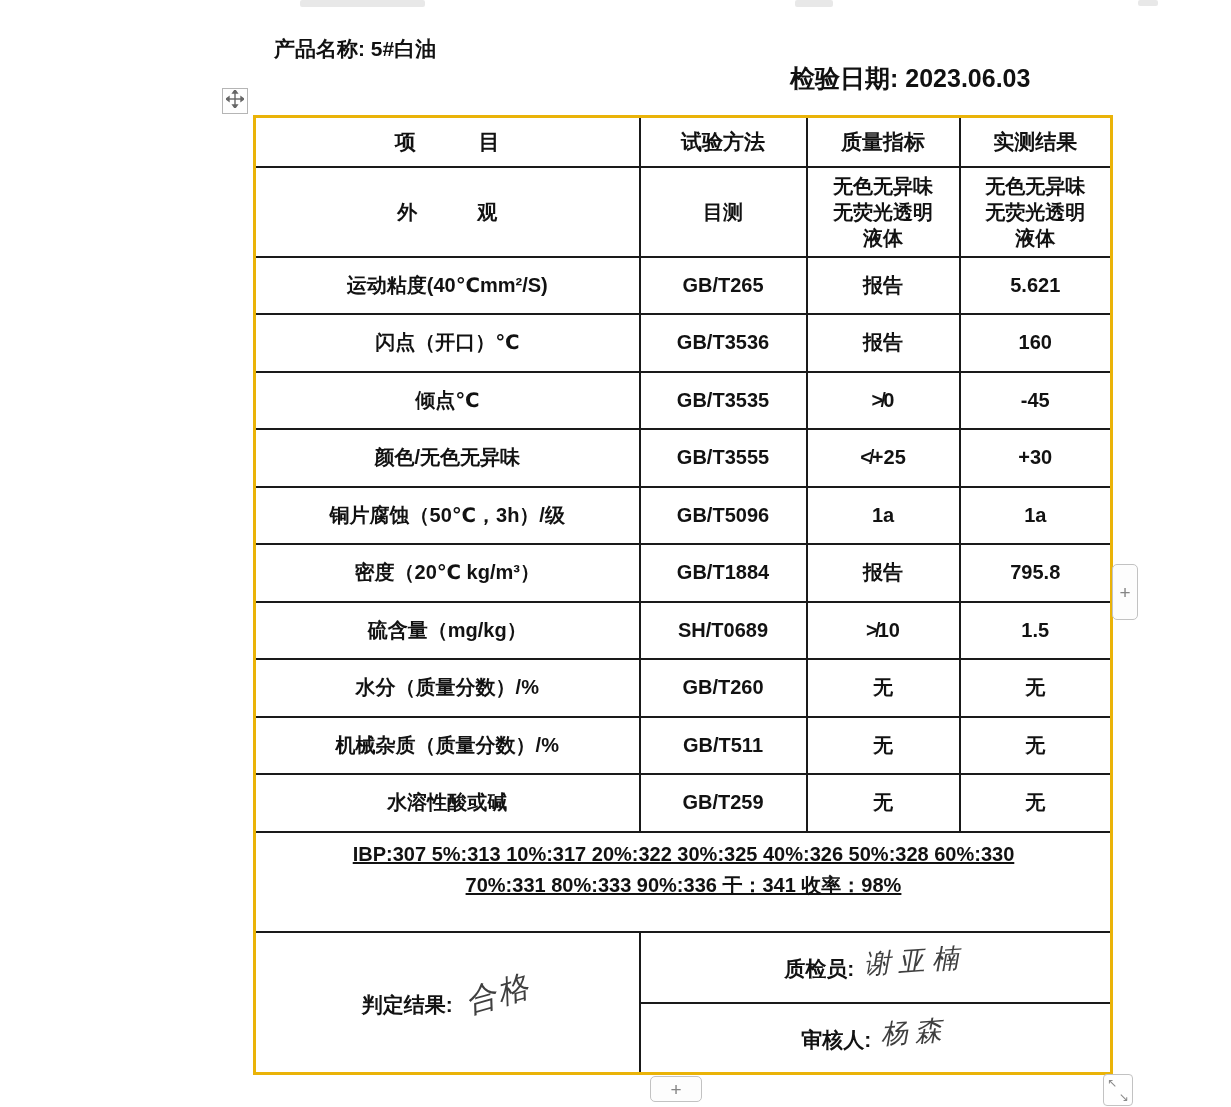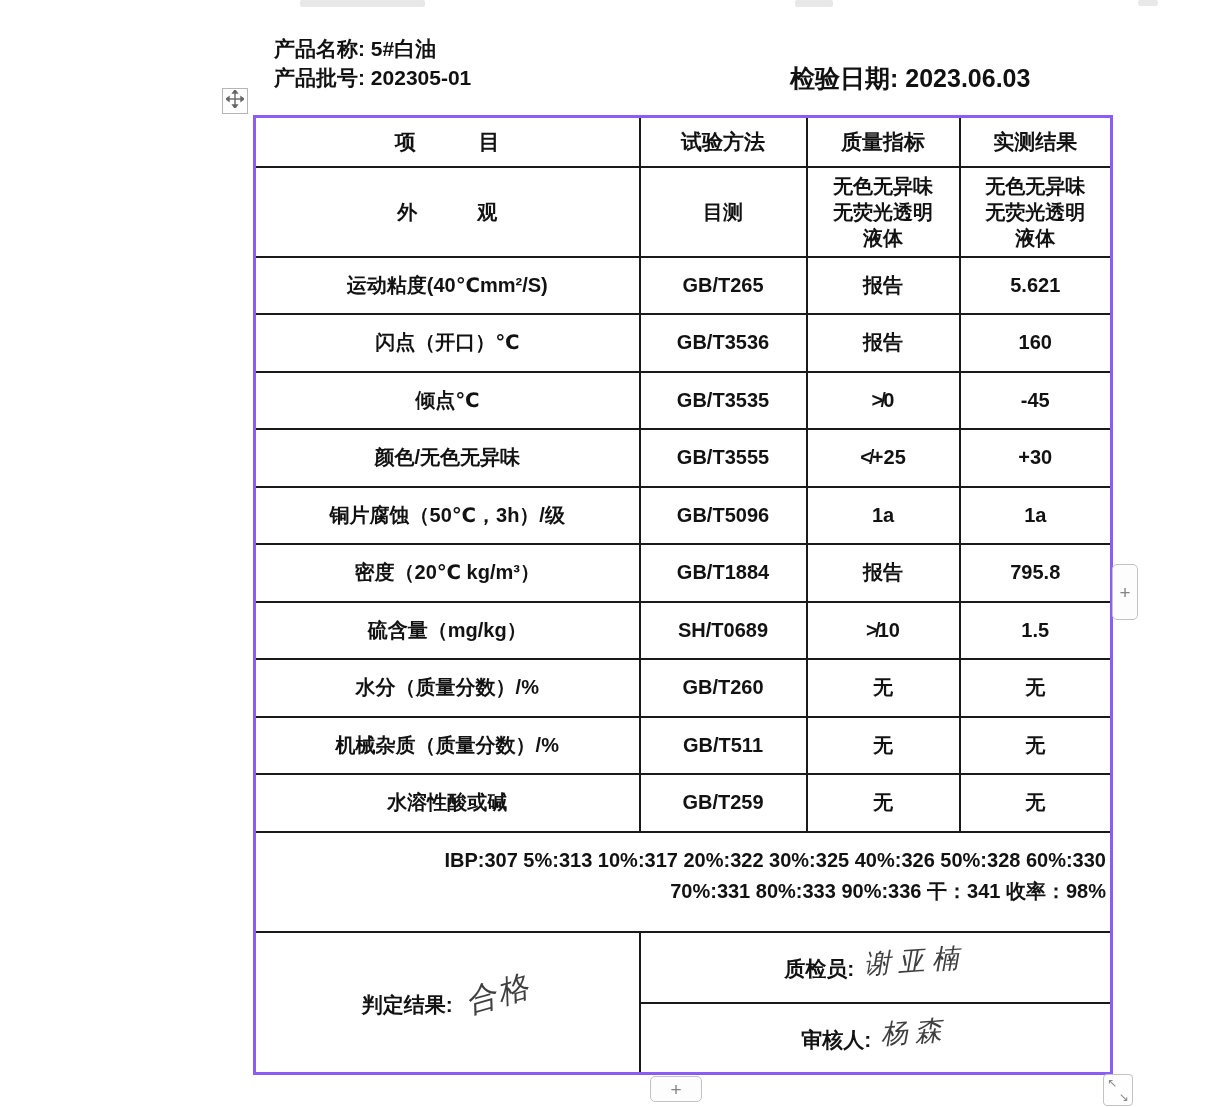--- a/index.html
+++ b/index.html
@@ -27,39 +27,39 @@
   .move-handle {
     position:absolute; left:222px; top:88px; width:26px; height:26px;
     background:#fefefe; border:1px solid #b5b5b5;
     display:flex; align-items:center; justify-content:center;
   }
 
   
   table.cert {
     position:absolute; left:253px; top:115px;
     width:857px; border-collapse:collapse; table-layout:fixed;
-    border:3px solid #8b5cf6;
+    border:3px solid #eab308;
   }
   table.cert td, table.cert th {
     border:2px solid #1a1a1a;
     text-align:center; vertical-align:middle;
     font-size:20px; font-weight:700; color:#121212;
     padding:0 2px;
     overflow:hidden;
   }
   tr.hdr    { height:50px; }
   tr.hdr th { font-size:21px; }
   tr.appearance { height:90px; }
   tr.appearance td { white-space:pre-line; line-height:26px;margin-left:48px; }
   tr.datarow { height:57.5px; }
   tr.dist { height:100px; }
   tr.dist td {
-    text-align:right; vertical-align:top;
+    text-align:center; vertical-align:top;
     white-space:pre-line; line-height:31px;
-    padding:12px 4px 0 5px; font-size:20px;
+    padding:6px 4px 0 5px; font-size:20px;text-decoration:underline;
   }
   tr.footrow { height:71px; }
   td.judgment { text-align:left; vertical-align:middle; padding-left:8px; }
   td.signcell { text-align:left; vertical-align:middle; padding-left:12px; }
   .sig-label { font-size:21px; font-weight:700; }
   .handwriting {
     display:inline-block;
     font-style:italic; font-weight:400;
     color:#3f3f3f;
     letter-spacing:7px;
@@ -95,21 +95,20 @@
 </style>
 </head>
 <body>
 
 <div class="artifact art1"></div>
 <div class="artifact art2"></div>
 <div class="artifact art3"></div>
 
 <div class="doc-header">
   <div class="line"><span>产品名称:</span> <span>5#白油</span></div>
-  <div class="line"><span>产品批号:</span> <span>202305-01</span></div>
 </div>
 <div class="insp-date"><span>检验日期:</span> <span>2023.06.03</span></div>
 
 <div class="move-handle">
   <span>
     <svg width="18" height="18" viewBox="0 0 18 18">
       <g stroke="#666" stroke-width="1.4" fill="#666">
         <line x1="9" y1="2.5" x2="9" y2="15.5"></line>
         <line x1="2.5" y1="9" x2="15.5" y2="9"></line>
         <path d="M9 0 L11.2 3 L6.8 3 Z"></path>

